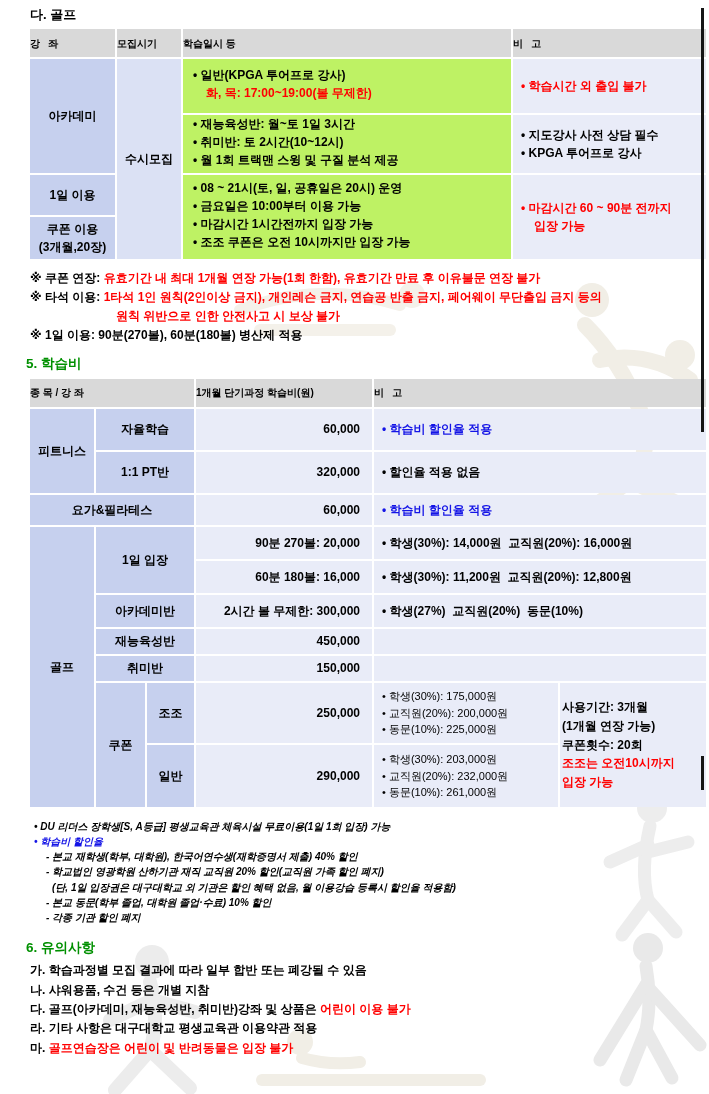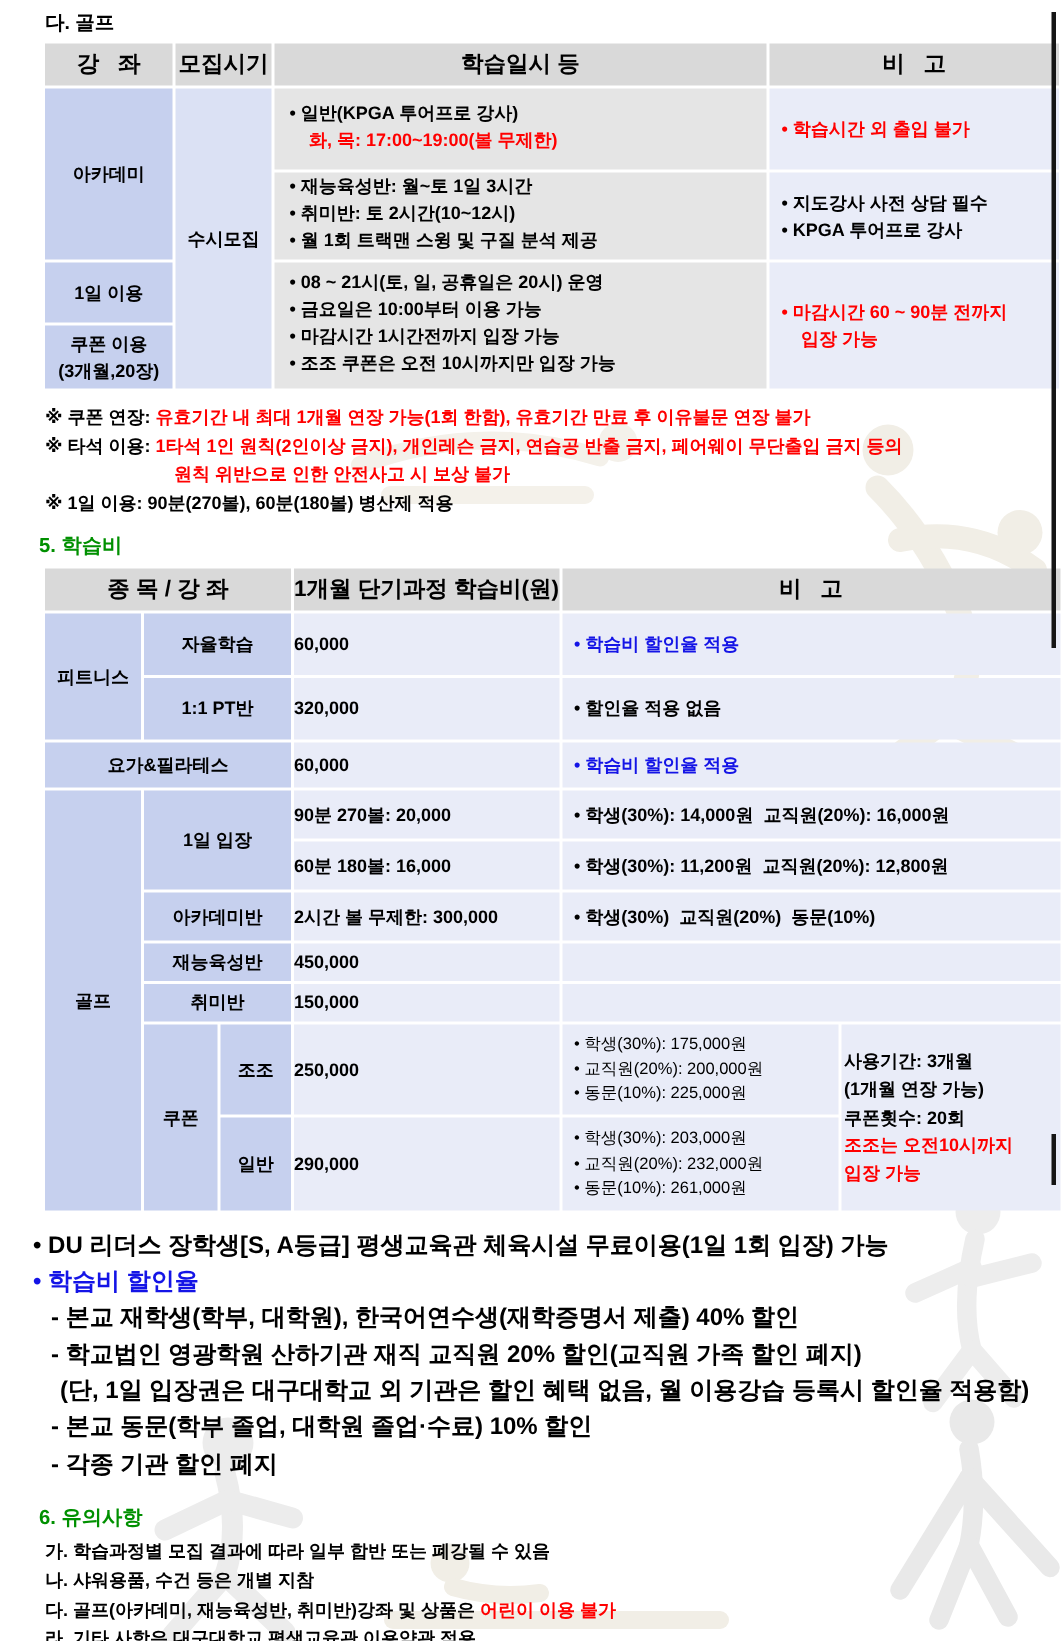--- a/index.html
+++ b/index.html
@@ -13,36 +13,36 @@
   
   .wm { position:absolute; top:0; left:0; z-index:1; }
   
   .edge-line { position:absolute; left:701px; width:3px; background:#151515; z-index:3; }
   
   .title1 { font-size:13px; margin:6px 0 3px 30px; }
   .green-h { color:#009000; font-size:13.5px; margin:10px 0 4px 26px; }
   
   table { border-collapse:separate; border-spacing:2px; margin-left:28px; table-layout:fixed; }
   td { vertical-align:middle; font-size:12px; line-height:1.5; }
-  .hd td { background:#d9d9d9; text-align:center; white-space:pre; height:28px; font-size:15px; }
+  .hd td { background:#d9d9d9; white-space:pre; height:28px; font-size:10px; }
   .cA { background:#c6d0ee; text-align:center; }
   .cB { background:#dbe1f4; text-align:center; }
-  .cc { background:#e5e5e5; padding:0 6px 4px 10px;margin-left:28px; }
+  .cc { background:#bef264; padding:0 6px 4px 10px;margin-left:28px; }
   .cn { background:#e9ecf8; padding:4px 4px 4px 8px; }
-  .cp { background:#e9ecf8; text-align:left; padding-right:12px; white-space:pre; }
+  .cp { background:#e9ecf8; text-align:right; padding-right:12px; white-space:pre; }
   .red { color:#ff0000; }
   .blue { color:#1414e6; }
   .indent { padding-left:13px; }
   .note-pre { white-space:pre; }
   .small-notes { font-weight:400; font-size:11px; line-height:1.5; }
   .usage-cell { background:#e9ecf8; text-align:left; padding:4px 2px; line-height:1.55; }
   
   .footnotes { margin:8px 0 0 30px; font-size:12px; line-height:1.58; }
   .fn-cont { padding-left:86px; }
-  .bullets { margin:10px 0 0 22px; font-size:16px; line-height:1.52; }
+  .bullets { margin:10px 0 0 34px; font-size:10px; line-height:1.52;font-style:italic; }
   .bullets .sub { padding-left:12px; }
   .bullets .sub2 { padding-left:18px; }
   .cautions { margin:2px 0 0 30px; font-size:12px; line-height:1.62; }
 </style>
 </head>
 <body>
 
 <div class="page">
 
   <svg class="wm" width="709" height="1094" viewBox="0 0 709 1094">
@@ -193,21 +193,21 @@
         <td class="cp">90분 270볼: 20,000</td>
         <td class="cn note-pre" colspan="2">• 학생(30%): 14,000원  교직원(20%): 16,000원</td>
       </tr>
       <tr style="height:32px">
         <td class="cp">60분 180볼: 16,000</td>
         <td class="cn note-pre" colspan="2">• 학생(30%): 11,200원  교직원(20%): 12,800원</td>
       </tr>
       <tr style="height:32px">
         <td class="cA" colspan="2">아카데미반</td>
         <td class="cp">2시간 볼 무제한: 300,000</td>
-        <td class="cn note-pre" colspan="2">• 학생(30%)  교직원(20%)  동문(10%)</td>
+        <td class="cn note-pre" colspan="2">• 학생(27%)  교직원(20%)  동문(10%)</td>
       </tr>
       <tr style="height:25px">
         <td class="cA" colspan="2">재능육성반</td>
         <td class="cp">450,000</td>
         <td class="cn" colspan="2"></td>
       </tr>
       <tr style="height:25px">
         <td class="cA" colspan="2">취미반</td>
         <td class="cp">150,000</td>
         <td class="cn" colspan="2"></td>

